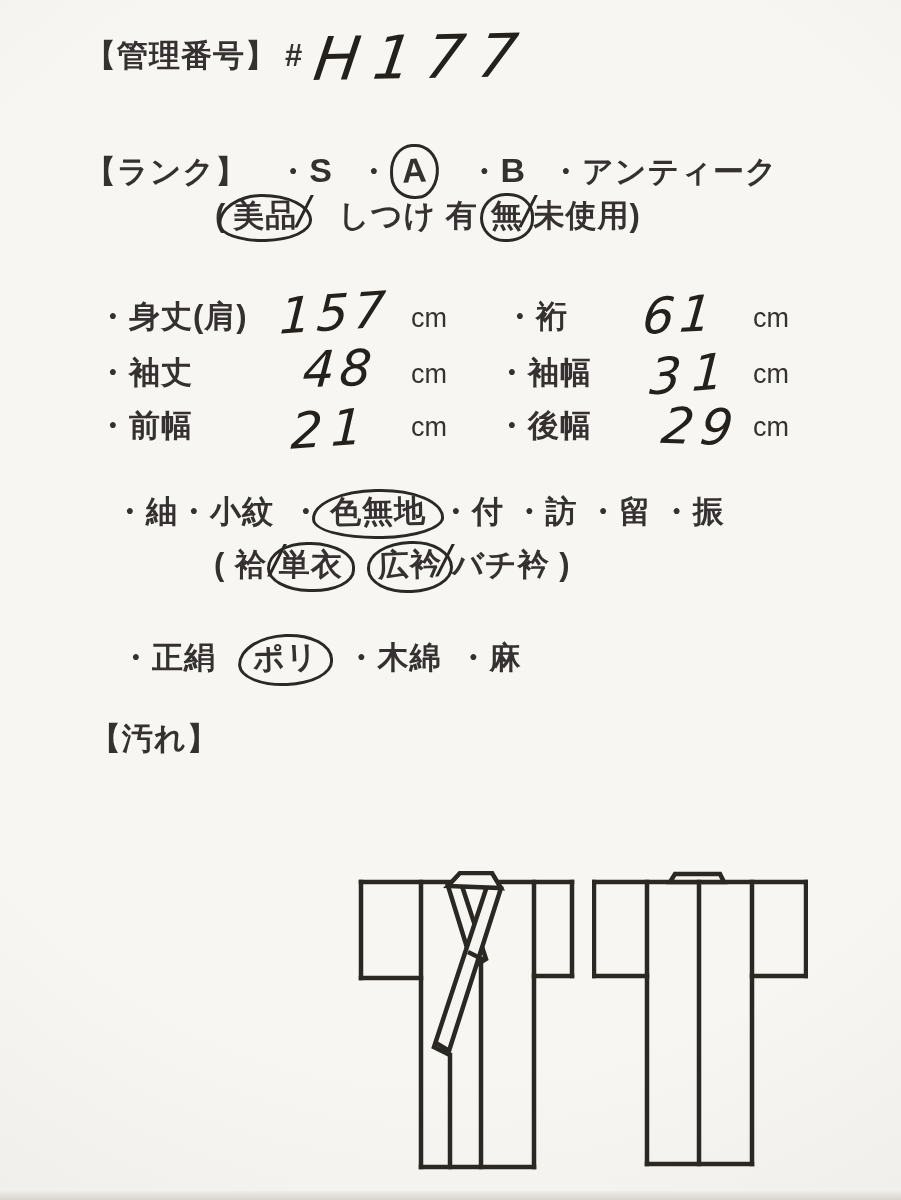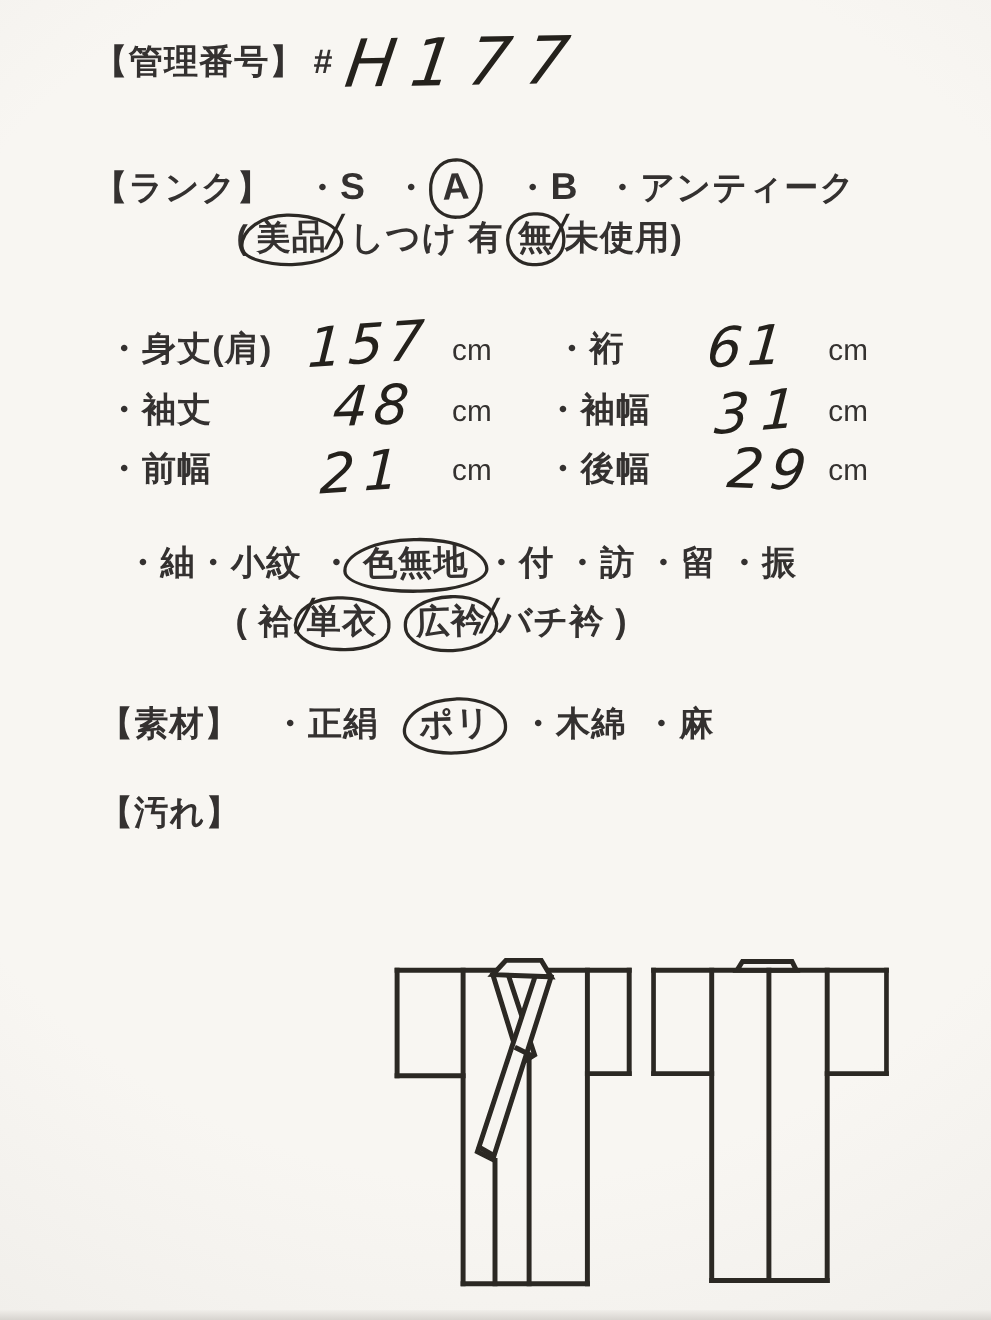--- a/index.html
+++ b/index.html
@@ -47,21 +47,21 @@
     <span class="jp" style="margin-left:30px;">・</span>
     <span class="latin">B</span>
     <span class="jp" style="margin-left:25px;">・</span>
     <span class="jp">アンティーク</span>
   </div>
 
   <div class="row" style="left:215px;top:193px;">
     <span class="jp">(</span>
     <span class="circ c-bihin jp" style="margin-left:-8px;">美品</span>
     <span class="hslash" style="margin-left:-14px;">/</span>
-    <span class="jp" style="margin-left:8px;">しつけ 有</span>
+    <span class="jp" style="margin-left:28px;">しつけ 有</span>
     <span class="circ c-nashi jp" style="margin-left:2px;">無</span>
     <span class="hslash" style="margin-left:-12px;">/</span>
     <span class="jp" style="">未使用)</span>
   </div>
 
 
   <span class="abs jp" style="left:97px;top:298px;">・身丈(肩)</span>
   <span class="abs hw hw-val" style="left:280px;top:284px;transform:skewX(-7deg) rotate(-4deg);">157</span>
   <span class="abs unit" style="left:411px;top:303px;">cm</span>
   <span class="abs jp" style="left:504px;top:298px;">・裄</span>
@@ -92,21 +92,20 @@
   <div class="row" style="left:214px;top:541px;">
     <span class="jp">( 袷</span>
     <span class="hslash" style="margin-left:4px;">/</span>
     <span class="circ c-hitoe jp" style="margin-left:-16px;">単衣</span>
     <span class="circ c-hiroeri jp" style="margin-left:12px;">広衿</span>
     <span class="hslash" style="margin-left:-14px;">/</span>
     <span class="jp" style="margin-left:2px;">バチ衿 )</span>
   </div>
 
   <div class="row" style="left:90px;top:634px;">
-    <span class="jp">【素材】</span>
     <span class="jp" style="margin-left:30px;">・正絹</span>
     <span class="circ c-poly jp" style="margin-left:22px;">ポリ</span>
     <span class="jp" style="margin-left:12px;">・木綿</span>
     <span class="jp" style="margin-left:16px;">・麻</span>
   </div>
 
   <span class="abs jp" style="left:90px;top:720px;">【汚れ】</span>
 
   <svg class="abs" style="left:358px;top:871px;" width="217" height="302" viewBox="0 0 217 302">
     <g stroke="#2b2823" stroke-width="4.5" fill="none" stroke-linecap="square">

